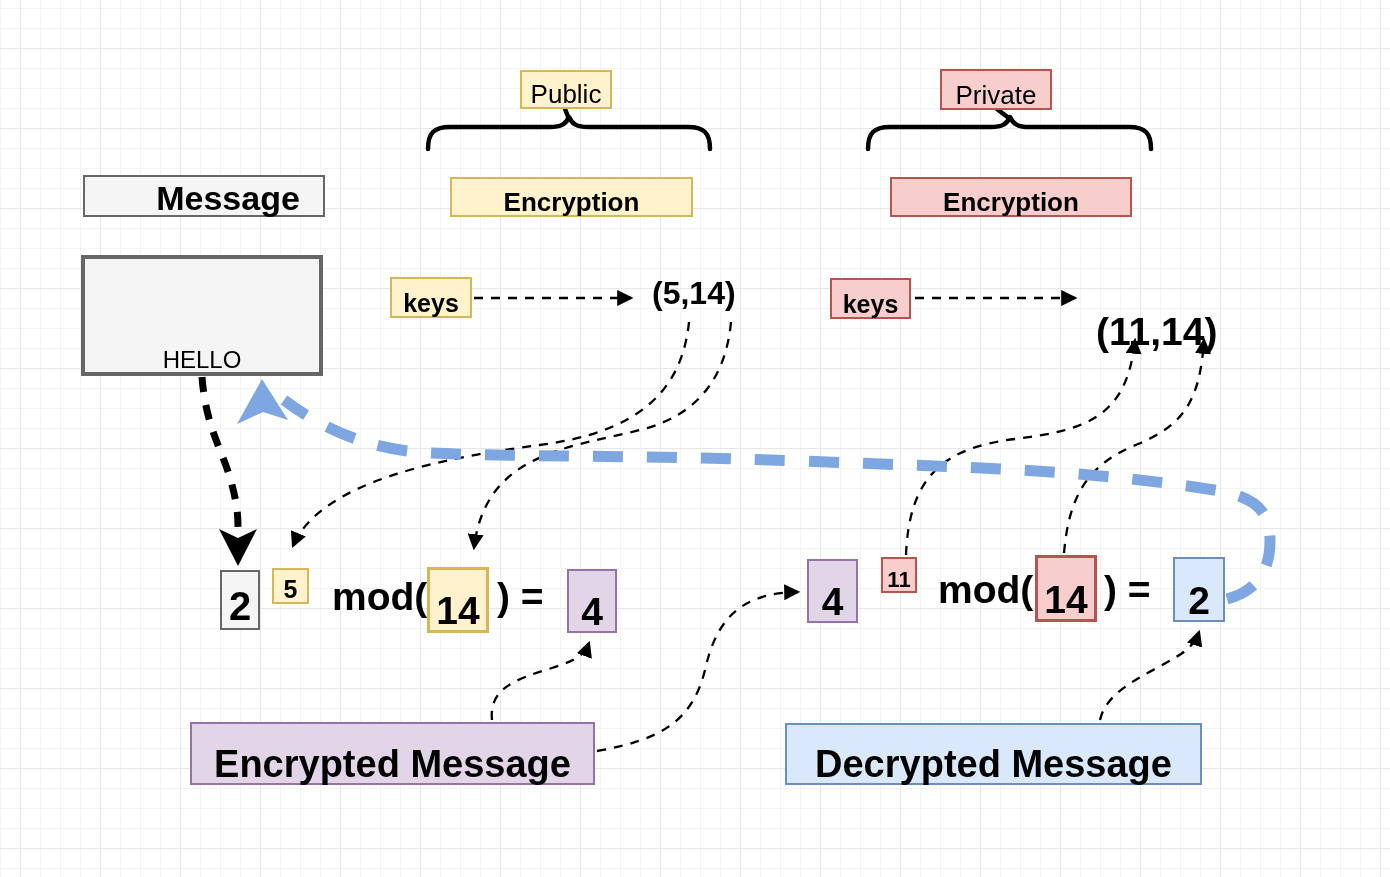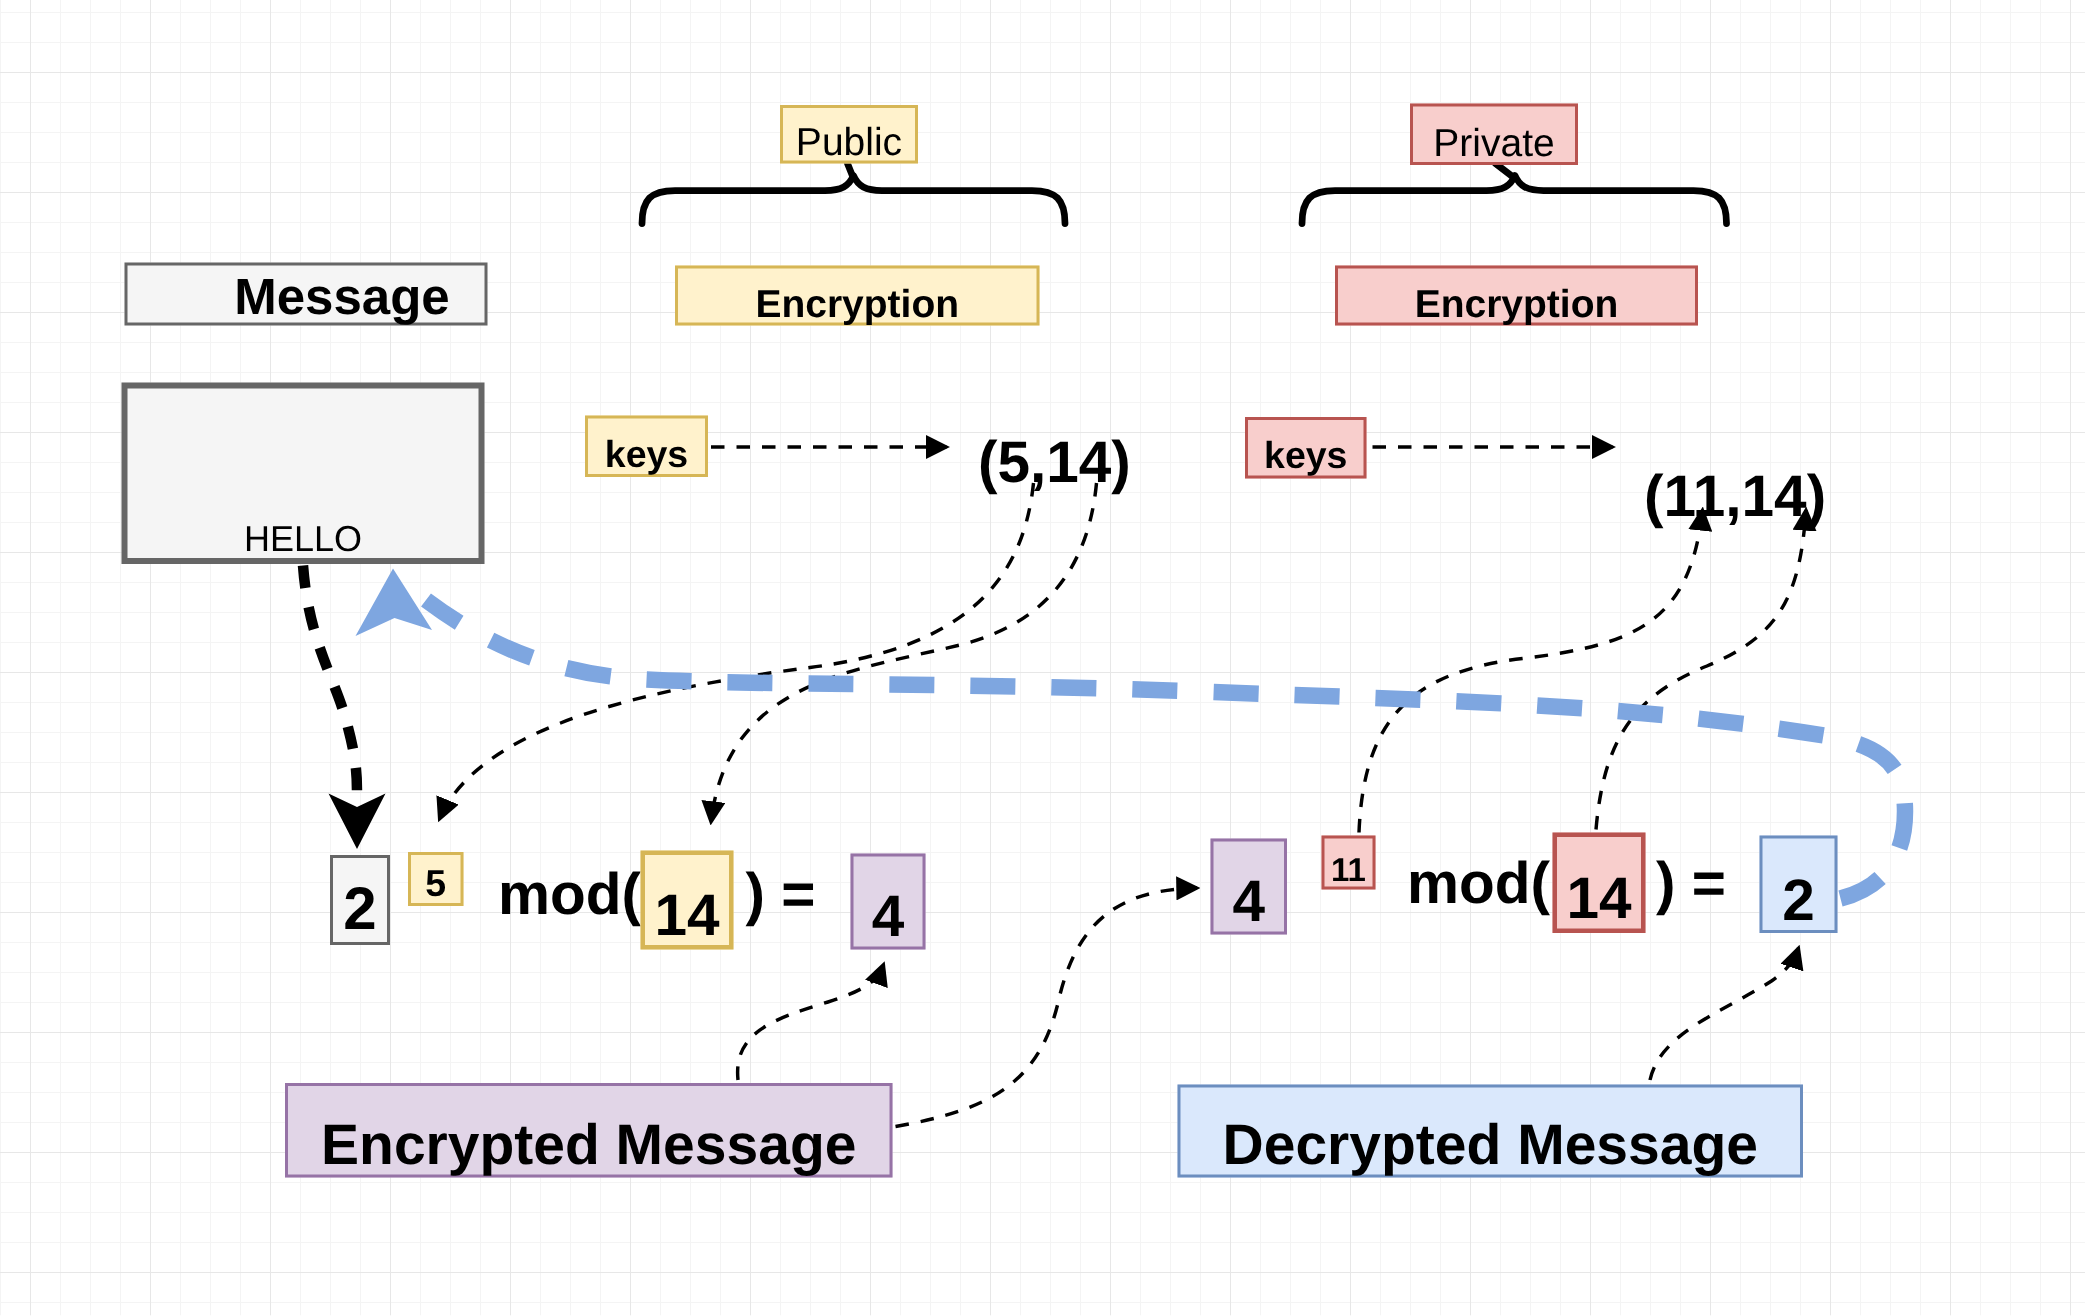--- a/index.html
+++ b/index.html
@@ -92,21 +92,21 @@
   <div class="node gray" style="left:83px; top:175px; width:242px; height:42px; font-size:34px;padding-left:48px;">
     <span>Message</span>
   </div>
   <div class="node gray reg" style="left:81px; top:255px; width:242px; height:121px; font-size:24px; border-width:4px;">
     <span>HELLO</span>
   </div>
 
   <div class="node yellow" style="left:390px; top:277px; width:82px; height:41px; font-size:25px;">
     <span>keys</span>
   </div>
-  <div class="freetext" style="left:652px; top:289px; font-size:39px;">(5,14)</div>
+  <div class="freetext" style="left:652px; top:277px; font-size:32px;">(5,14)</div>
 
   <div class="node red" style="left:830px; top:278px; width:81px; height:41px; font-size:25px;">
     <span>keys</span>
   </div>
   <div class="freetext" style="left:1096px; top:270px; font-size:39px;margin-top:42px;">(11,14)</div>
 
   <div class="node gray" style="left:220px; top:570px; width:40px; height:60px; font-size:40px; align-items:flex-end; padding-bottom:2px;">
     <span>2</span>
   </div>
   <div class="node yellow" style="left:272px; top:568px; width:37px; height:36px; font-size:25px;">

